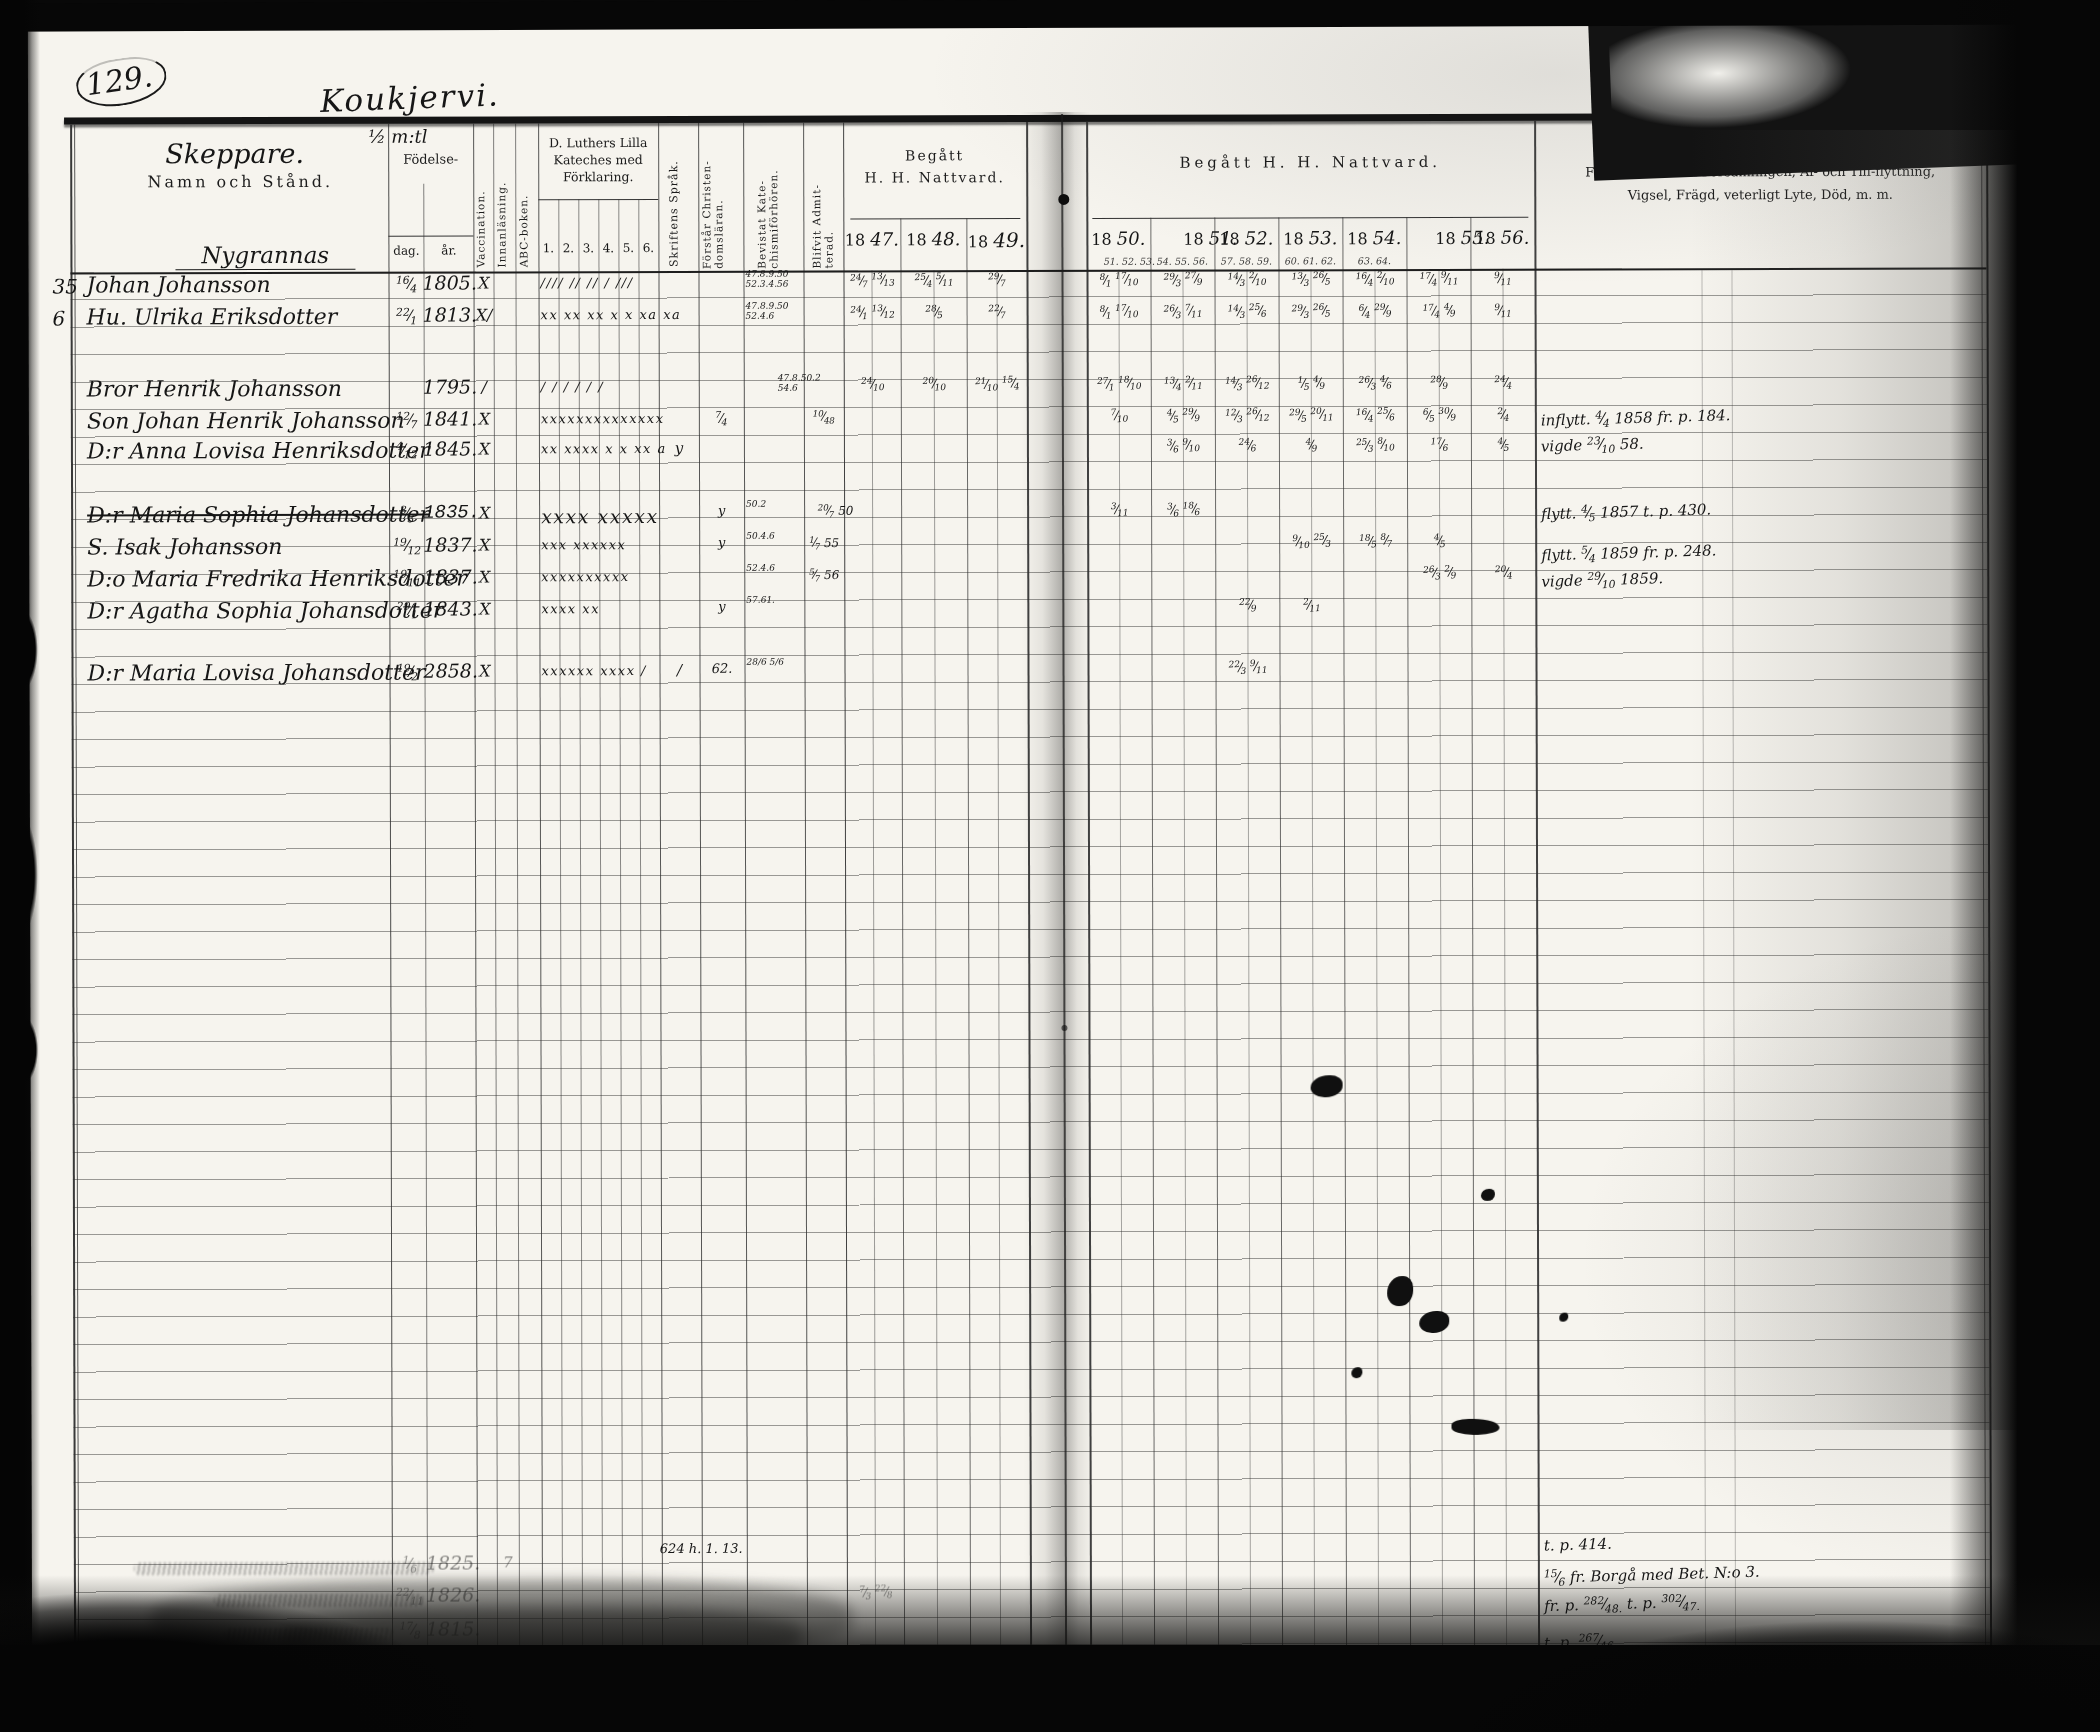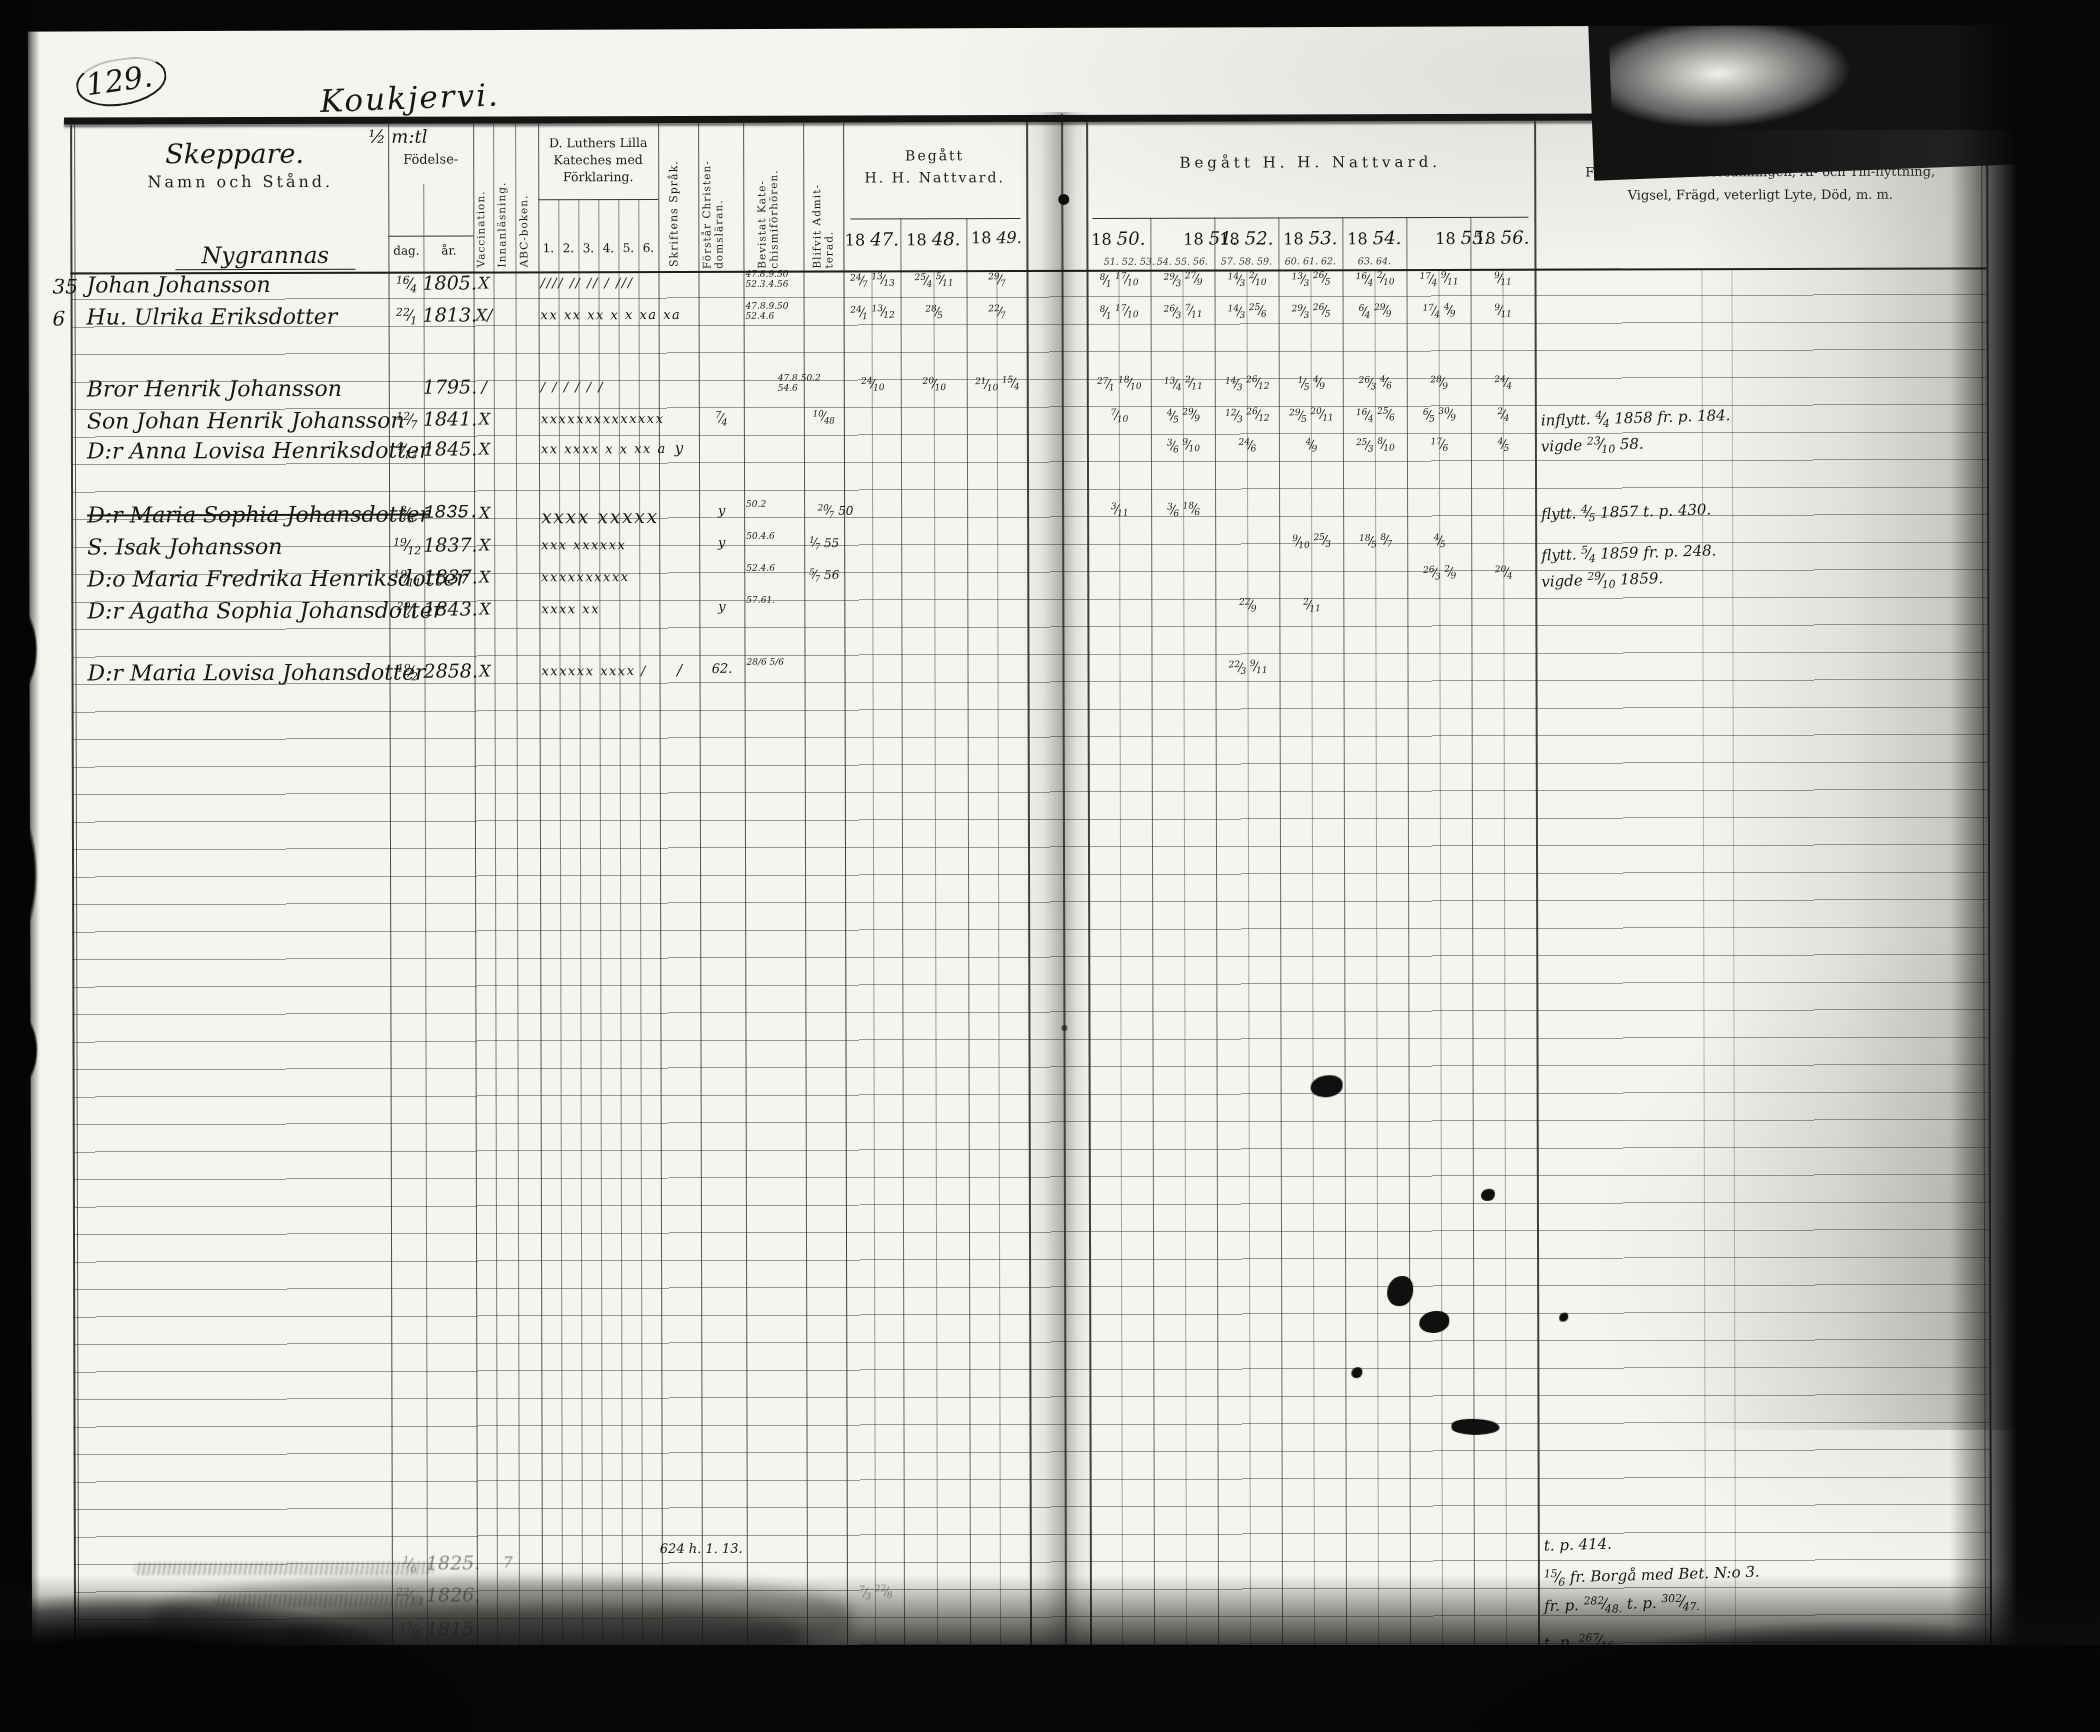--- a/index.html
+++ b/index.html
@@ -169,21 +169,21 @@
         <div class="cell pr" style="left:773px;top:22px;width:183px;text-align:center;font-size:14px;line-height:1.6;letter-spacing:2px;">
           <span>Begått</span><br>
           <span>H. H. Nattvard.</span>
         </div>
         <div class="hl" style="left:780px;top:96px;width:170px;background:#333;"></div>
         <div class="cell pr" style="left:1016px;top:32px;width:448px;text-align:center;font-size:15px;letter-spacing:4px;">Begått  H.  H.  Nattvard.</div>
         <div class="hl" style="left:1022px;top:96px;width:436px;background:#333;"></div>
         <div id="years-row">
             <div class="cell hw" style="left: 773px; top: 106px; width: 57px; text-align: center; font-size: 16px;"><span class="pr" style="font-style:normal">18</span> <span style="font-size:18px">47.</span></div>
             <div class="cell hw" style="left: 830px; top: 106px; width: 66px; text-align: center; font-size: 16px;"><span class="pr" style="font-style:normal">18</span> <span style="font-size:18px">48.</span></div>
-            <div class="cell hw" style="left: 896px; top: 106px; width: 60px; text-align: center; font-size: 16px;"><span class="pr" style="font-style:normal">18</span> <span style="font-size:16px">49.</span></div>
+            <div class="cell hw" style="left: 896px; top: 106px; width: 60px; text-align: center; font-size: 16px;"><span class="pr" style="font-style:normal">18</span> <span style="font-size:20px">49.</span></div>
             <div class="cell hw" style="left: 1016px; top: 106px; width: 64px; text-align: center; font-size: 16px;"><span class="pr" style="font-style:normal">18</span> <span style="font-size:18px">50.</span></div>
             <div class="cell hw" style="left: 1080px; top: 106px; width: 64px; text-align: center; font-size: 16px; padding-left: 28px;"><span class="pr" style="font-style:normal">18</span> <span style="font-size:18px">51.</span></div>
             <div class="cell hw" style="left: 1144px; top: 106px; width: 64px; text-align: center; font-size: 16px;"><span class="pr" style="font-style:normal">18</span> <span style="font-size:18px">52.</span></div>
             <div class="cell hw" style="left: 1208px; top: 106px; width: 64px; text-align: center; font-size: 16px;"><span class="pr" style="font-style:normal">18</span> <span style="font-size:18px">53.</span></div>
             <div class="cell hw" style="left: 1272px; top: 106px; width: 64px; text-align: center; font-size: 16px;"><span class="pr" style="font-style:normal">18</span> <span style="font-size:18px">54.</span></div>
             <div class="cell hw" style="left: 1336px; top: 106px; width: 64px; text-align: center; font-size: 16px; margin-left: 24px;"><span class="pr" style="font-style:normal">18</span> <span style="font-size:18px">55.</span></div>
             <div class="cell hw" style="left: 1400px; top: 106px; width: 64px; text-align: center; font-size: 16px;"><span class="pr" style="font-style:normal">18</span> <span style="font-size:18px">56.</span></div>
             <div class="cell hw" style="left: 1016px; top: 134px; width: 86px; text-align: center; font-size: 9.5px; opacity: 0.85;">51. 52. 53.</div>
             <div class="cell hw" style="left: 1080px; top: 134px; width: 64px; text-align: center; font-size: 9.5px; opacity: 0.85;">54. 55. 56.</div>
             <div class="cell hw" style="left: 1144px; top: 134px; width: 64px; text-align: center; font-size: 9.5px; opacity: 0.85;">57. 58. 59.</div>

